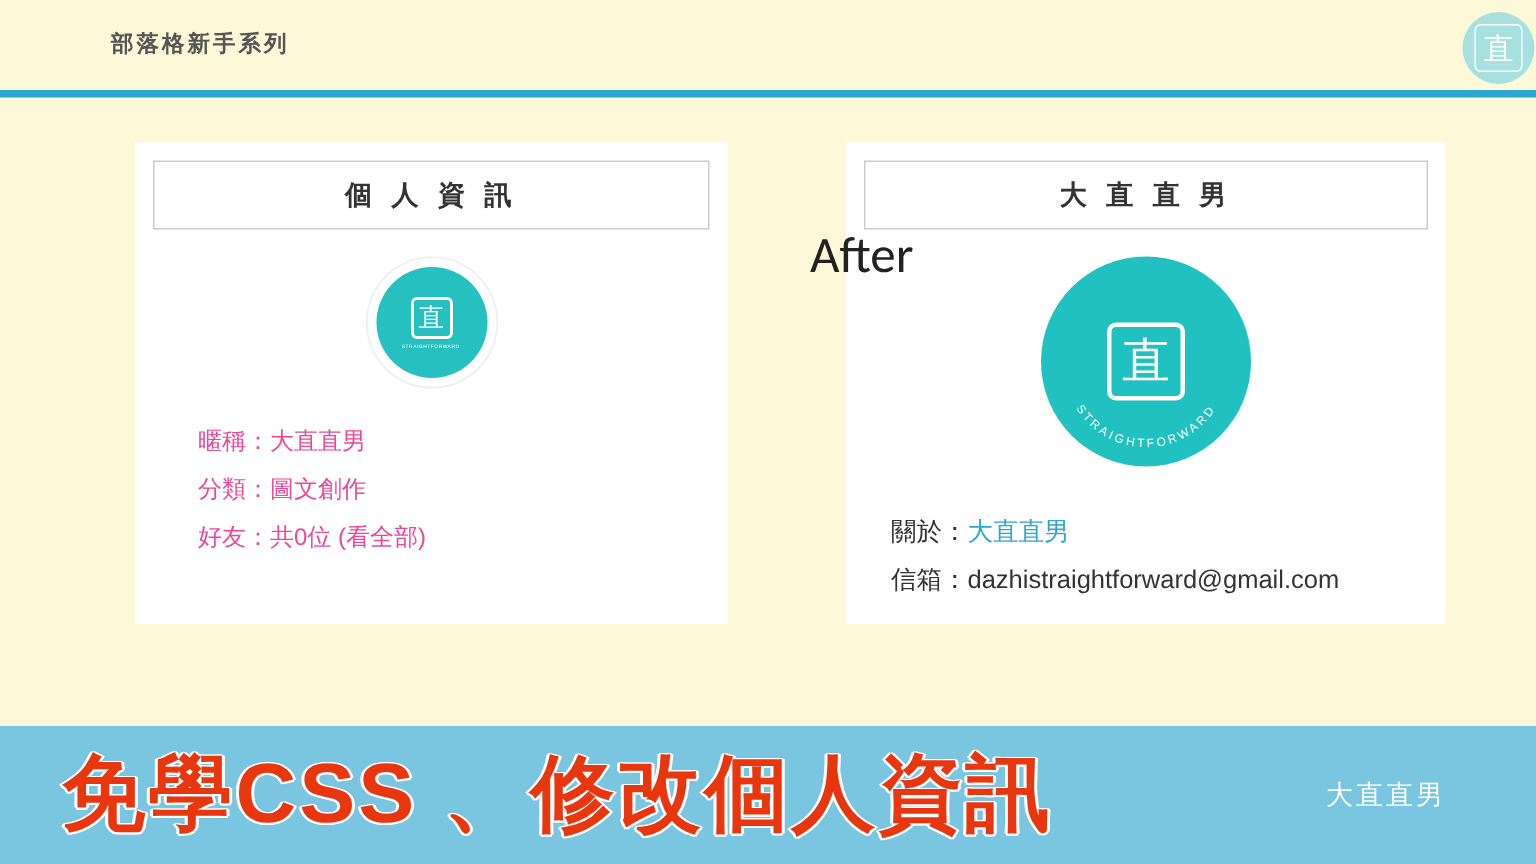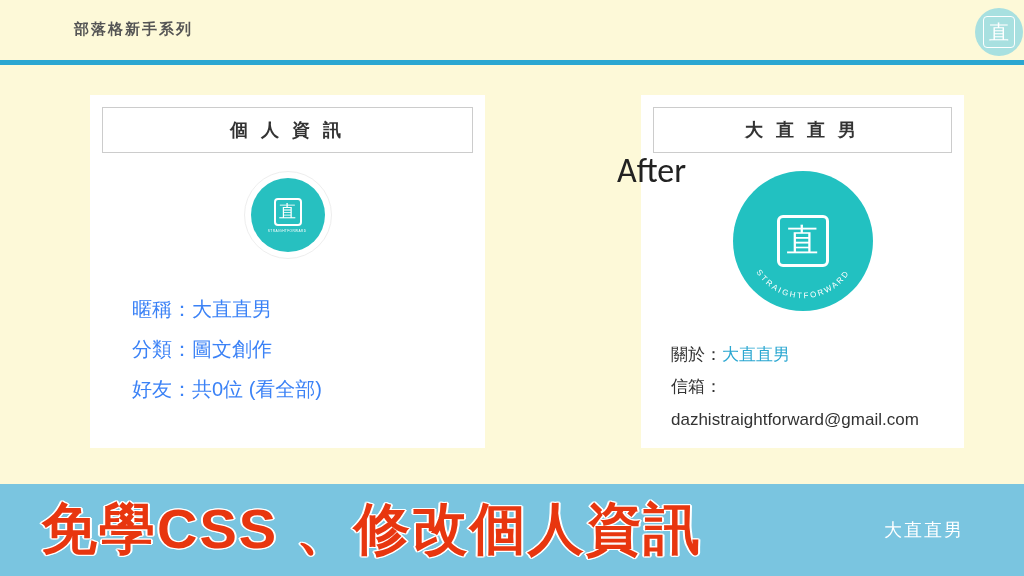--- a/index.html
+++ b/index.html
@@ -58,21 +58,21 @@
     display: flex;
     gap: 60px;
     justify-content: space-between;
   }
   .card {
     background: #fff;
     width: 395px;
     padding: 12px;
     position: relative;
   }
-  .card-right { width: 323px; }
+  .card-right { width: 400px; }
   .card-header {
     border: 1px solid #ccc;
     padding: 10px;
     text-align: center;
     font-size: 18px;
     font-weight: 600;
     letter-spacing: 4px;
     color: #333;
   }
   .label-overlay {
@@ -132,24 +132,24 @@
   .logo-box-small { width: 28px; height: 28px; font-size: 17px; }
   .logo-box-large { width: 52px; height: 52px; font-size: 32px; border-width: 3px; border-radius: 6px; }
   .logo-subtext-small {
     color: #fff;
     font-size: 4px;
     letter-spacing: 0.5px;
     margin-top: 2px;
     transform: scale(0.8);
   }
   .info-block {
-    margin-top: 30px;
+    margin-top: 20px;
     padding-left: 30px;
-    color: #3b82f6;
-    font-size: 20px;
+    color: #ec4899;
+    font-size: 16px;
     line-height: 2;
   }
   .info-block-right {
     margin-top: 28px;
     padding-left: 18px;
     color: #333;
     font-size: 17px;
     line-height: 1.9;
   }
   .link-blue { color: #2ba7d1; }

